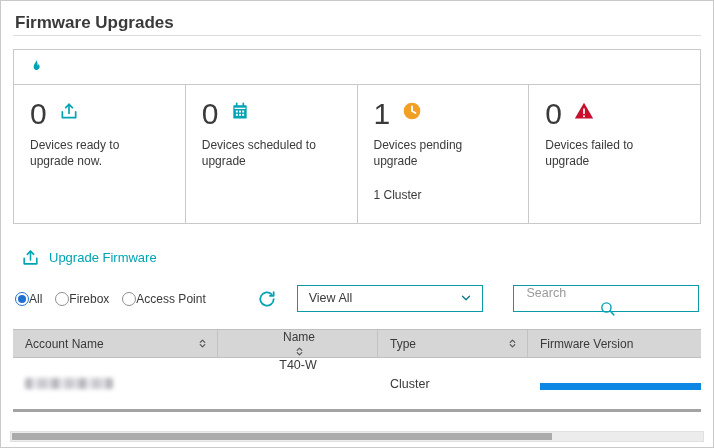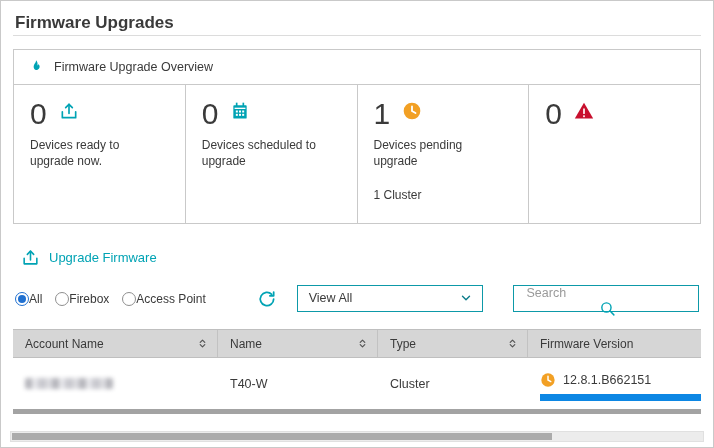--- a/index.html
+++ b/index.html
@@ -70,33 +70,33 @@
     width:186px; height:27px; border:1px solid #0d99a8; background:#fff;
     display:flex; align-items:center; padding:0 8px 0 10px;flex-direction:column;
   }
   .search-box input {
     border:0; outline:0; flex:1; font-size:12.5px;
     font-family:"Liberation Sans", sans-serif; color:#3a3a3a; min-width:0;
   }
   .search-box input::placeholder { color:#9a9a9a; }
 
   
-  .table-wrap { margin-top:17px; overflow:hidden; border-bottom:5px solid #a3a3a3; }
+  .table-wrap { margin-top:17px; overflow:hidden; border-bottom:3px solid #a3a3a3; }
   .table-inner { width:820px; }
   .thead {
     display:flex; background:#d6d6d6; height:29px;
     border-top:1px solid #bfbfbf; border-bottom:1px solid #bfbfbf;
   }
   .th {
     display:flex; align-items:center; justify-content:space-between;
     padding:0 9px 0 12px; font-size:12px; color:#3a3a3a;
     border-right:1px solid #c2c2c2; height:100%; cursor:pointer;
   }
   .th .sort { display:flex; }
-  .col-0 { width:205px; } .col-1 { width:160px; } .col-2 { width:150px; } .col-3 { width:305px; }
+  .col-0 { width:205px; } .col-1 { width:160px;flex-direction:column; } .col-2 { width:150px; } .col-3 { width:305px; }
   .trow { display:flex; background:#fff; height:51px; }
   .td { padding:0 12px; display:flex; align-items:center; font-size:12.5px; color:#3a3a3a; }
   .redacted {
     width:88px; height:11px; border-radius:2px;
     background:repeating-linear-gradient(90deg,#b6b6bc 0 7px,#e6e6ea 7px 13px,#c9c9cf 13px 21px,#dcdce0 21px 27px);
     filter:blur(2px);
   }
   .td-firmware { flex-direction:column; align-items:flex-start; justify-content:center; gap:6px; padding-top:6px; }
   .fw-line { display:flex; align-items:center; gap:7px; }
   .fw-bar {
@@ -122,21 +122,20 @@
   <div class="page-title">Firmware Upgrades</div>
   <hr class="title-rule">
 
   <div class="overview-card">
     <div class="overview-header">
       <span class="teal" style="display:flex;">
         <svg width="16" height="16" viewBox="0 0 24 24" fill="currentColor">
             <path d="M12 2c.5 3-2 4.5-3 7-1 2.4-.6 5.5 1.6 7.2A5.5 5.5 0 0 0 17.5 12c0-1.8-.8-3.2-1.8-4.5-.2 1.5-1.5 2.2-1.5 2.2C15 7 13.8 3.8 12 2z"></path>
           </svg>
       </span>
-      <span>Firmware Upgrade Overview</span>
     </div>
 
     <div class="stats">
 
       <div class="stat">
         <div class="stat-top">
           <span class="stat-value">0</span>
           <span class="stat-icon teal">
             <svg width="20" height="20" viewBox="0 0 24 24" fill="none" stroke="currentColor" stroke-width="2" stroke-linecap="round" stroke-linejoin="round">
                 <path d="M12 15V4"></path>
@@ -189,20 +188,21 @@
         <div class="stat-top">
           <span class="stat-value">0</span>
           <span class="stat-icon">
             <svg width="20" height="20" viewBox="0 0 24 24" fill="#c8102e">
                 <path d="M12 2L23 21H1z"></path>
                 <rect x="11" y="9" width="2" height="6.5" fill="#fff"></rect>
                 <rect x="11" y="17.2" width="2" height="2.2" fill="#fff"></rect>
               </svg>
           </span>
         </div>
+        <div class="stat-label">Devices failed to upgrade</div>
       </div>
 
     </div>
   </div>
 
   <div class="upgrade-link">
     <span style="display:flex;">
       <svg width="19" height="19" viewBox="0 0 24 24" fill="none" stroke="currentColor" stroke-width="2" stroke-linecap="round" stroke-linejoin="round">
           <path d="M12 15V4"></path>
           <path d="M8 8l4-4 4 4"></path>
@@ -291,29 +291,20 @@
         </div>
       </div>
 
       <div class="trow">
         <div class="td col-0">
           <span class="redacted"></span>
         </div>
         <div class="td col-1">T40-W</div>
         <div class="td col-2">Cluster</div>
         <div class="td col-3 td-firmware">
-          <span class="fw-line">
-            <span style="display:flex;">
-              <svg width="16" height="16" viewBox="0 0 24 24">
-                  <circle cx="12" cy="12" r="10" fill="#f2a024"></circle>
-                  <path d="M12 6.5V12l4.2 2.4" stroke="#fff" stroke-width="2.2" fill="none" stroke-linecap="round"></path>
-                </svg>
-            </span>
-            <span>12.8.1.B662151</span>
-          </span>
           <span class="fw-bar"></span>
         </div>
       </div>
     </div>
   </div>
 
   <div class="hscroll">
     <div class="hscroll-thumb"></div>
   </div>
 

